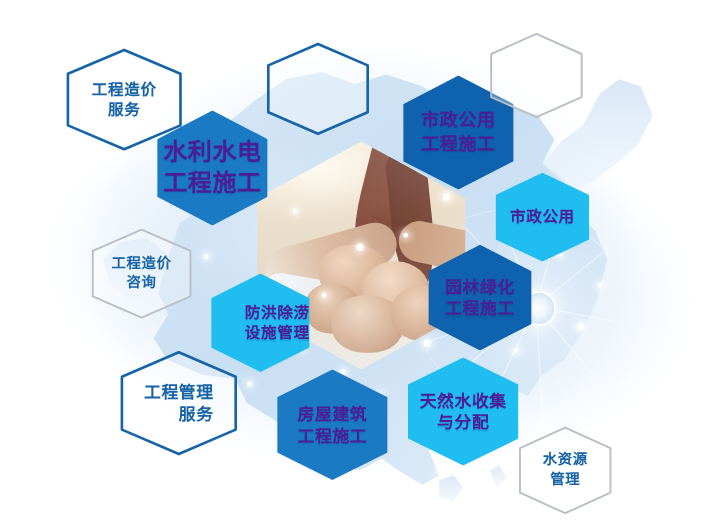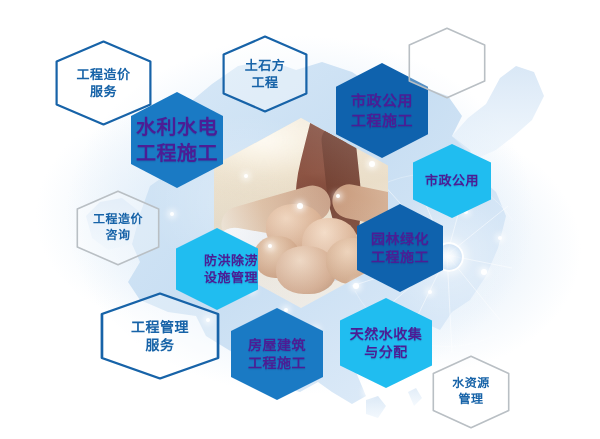--- a/index.html
+++ b/index.html
@@ -211,22 +211,20 @@
         </div>
         <div class="hex-label" style="font-size: 13px;">工程造价
 服务</div>
       </div>
       <div class="hex outline-blue" style="left: 222px; top: 35px; width: 86px; height: 78px;">
         <div class="hex-shape">
           <svg viewBox="0 0 86 78" preserveAspectRatio="none" xmlns="http://www.w3.org/2000/svg">
             <polygon points="43.0,1.6 84.4,19.5 84.4,58.5 43.0,76.4 1.6,58.5 1.6,19.5" fill="rgba(255,255,255,0.35)" stroke="#1763a8" stroke-width="2.2" stroke-linejoin="round"></polygon>
           </svg>
         </div>
-        <div class="hex-label" style="font-size: 13px;">土石方
-工程</div>
       </div>
       <div class="hex solid" style="left: 131px; top: 92px; width: 92px; height: 96px;">
         <div class="hex-shape">
           <svg viewBox="0 0 92 96" preserveAspectRatio="none" xmlns="http://www.w3.org/2000/svg">
             <polygon points="46.0,0.0 92.0,24.0 92.0,72.0 46.0,96.0 0.0,72.0 0.0,24.0" fill="#1a7ac4" stroke="none" stroke-width="0" stroke-linejoin="round"></polygon>
           </svg>
         </div>
         <div class="hex-label" style="font-size: 20px;">水利水电
 工程施工</div>
       </div>
@@ -274,21 +272,21 @@
       </div>
       <div class="hex solid" style="left: 357px; top: 204px; width: 86px; height: 88px;">
         <div class="hex-shape">
           <svg viewBox="0 0 86 88" preserveAspectRatio="none" xmlns="http://www.w3.org/2000/svg">
             <polygon points="43.0,0.0 86.0,22.0 86.0,66.0 43.0,88.0 0.0,66.0 0.0,22.0" fill="#0f62ad" stroke="none" stroke-width="0" stroke-linejoin="round"></polygon>
           </svg>
         </div>
         <div class="hex-label" style="font-size: 14px;">园林绿化
 工程施工</div>
       </div>
-      <div class="hex outline-blue" style="left: 100px; top: 292px; width: 120px; height: 88px;">
+      <div class="hex outline-blue" style="left: 100px; top: 292px; width: 98px; height: 88px; text-align: right;">
         <div class="hex-shape">
           <svg viewBox="0 0 98 88" preserveAspectRatio="none" xmlns="http://www.w3.org/2000/svg">
             <polygon points="49.0,1.6 96.4,22.0 96.4,66.0 49.0,86.4 1.6,66.0 1.6,22.0" fill="rgba(255,255,255,0.35)" stroke="#1763a8" stroke-width="2.2" stroke-linejoin="round"></polygon>
           </svg>
         </div>
         <div class="hex-label" style="font-size: 14px;">工程管理
 服务</div>
       </div>
       <div class="hex solid" style="left: 231px; top: 308px; width: 92px; height: 92px;">
         <div class="hex-shape">

